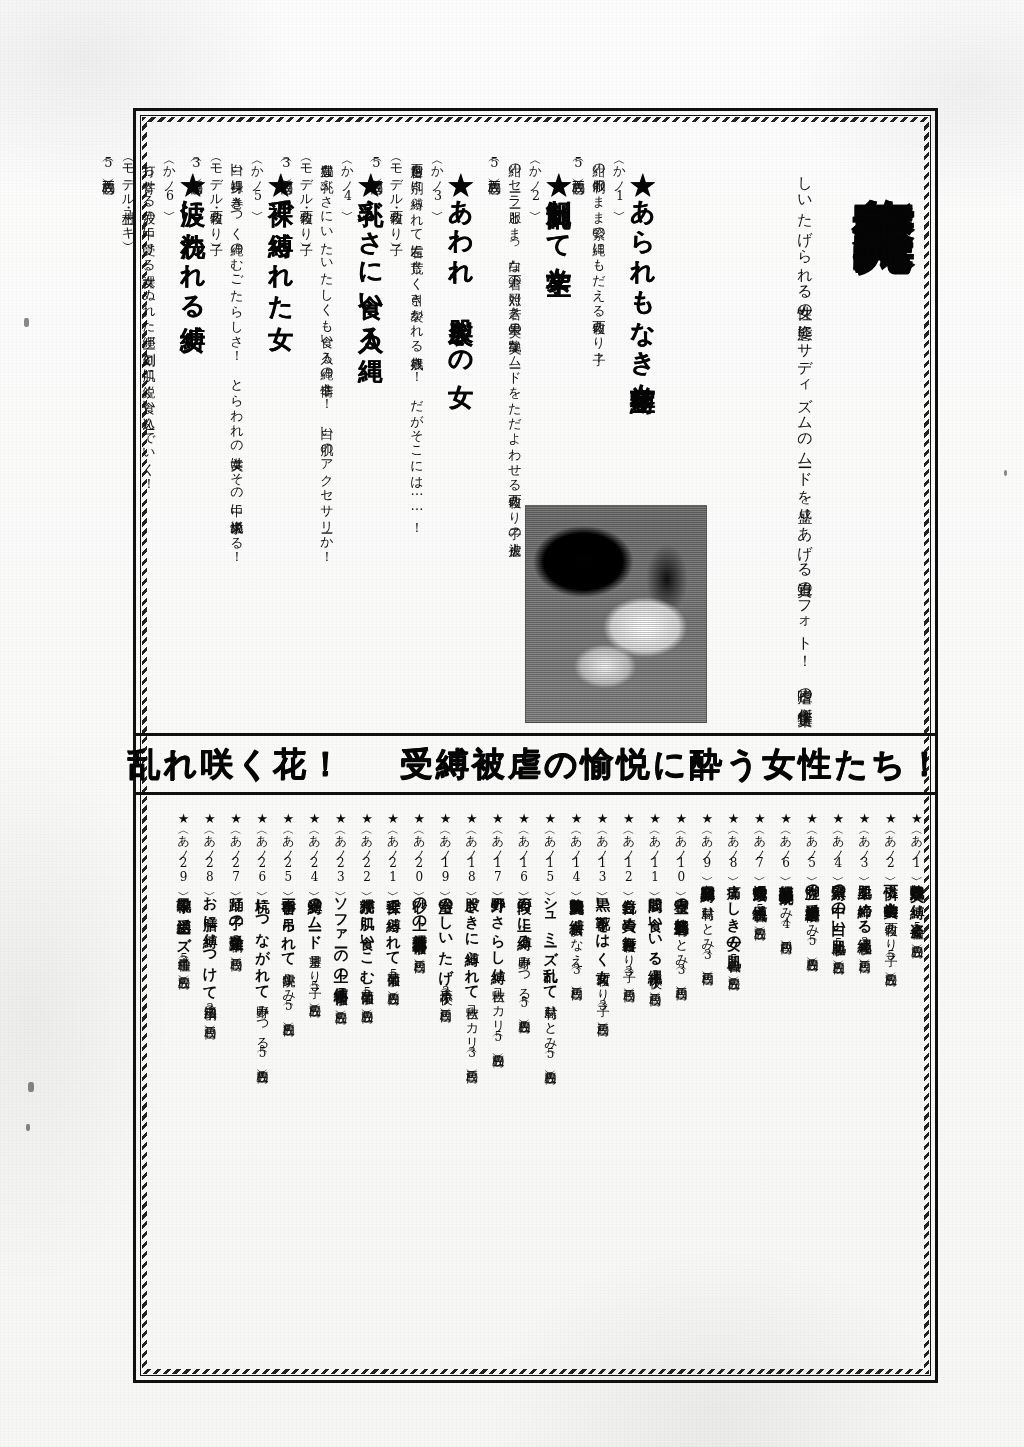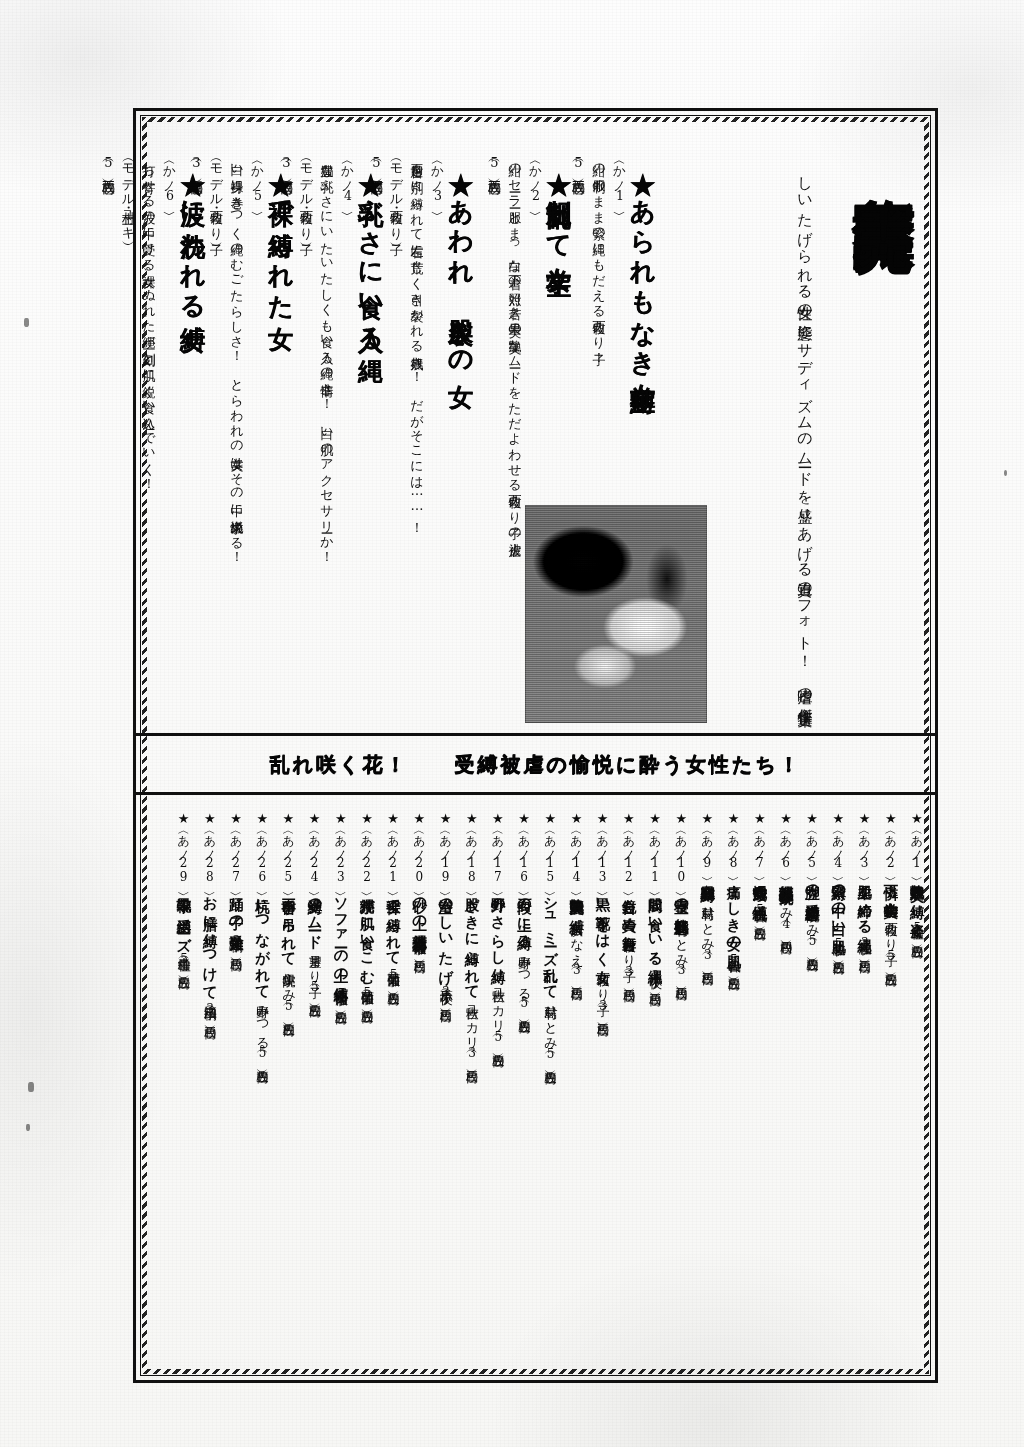--- a/index.html
+++ b/index.html
@@ -201,21 +201,21 @@
     width: 805px;
     height: 62px;
     border-top: 3px solid #111;
     border-bottom: 3px solid #111;
     box-sizing: border-box;
     display: flex;
     align-items: center;
     justify-content: center;
   }
   .banner-text {
-    font-size: 20px;
+    font-size: 33px;
     font-weight: 700;
     letter-spacing: 3px;
     color: #060606;
     text-shadow: .7px 0 0 #060606, 0 .5px 0 #060606;
     white-space: nowrap;
   }
   .banner-text .gap { display: inline-block; width: 26px; }
 
   
   .catalog {

